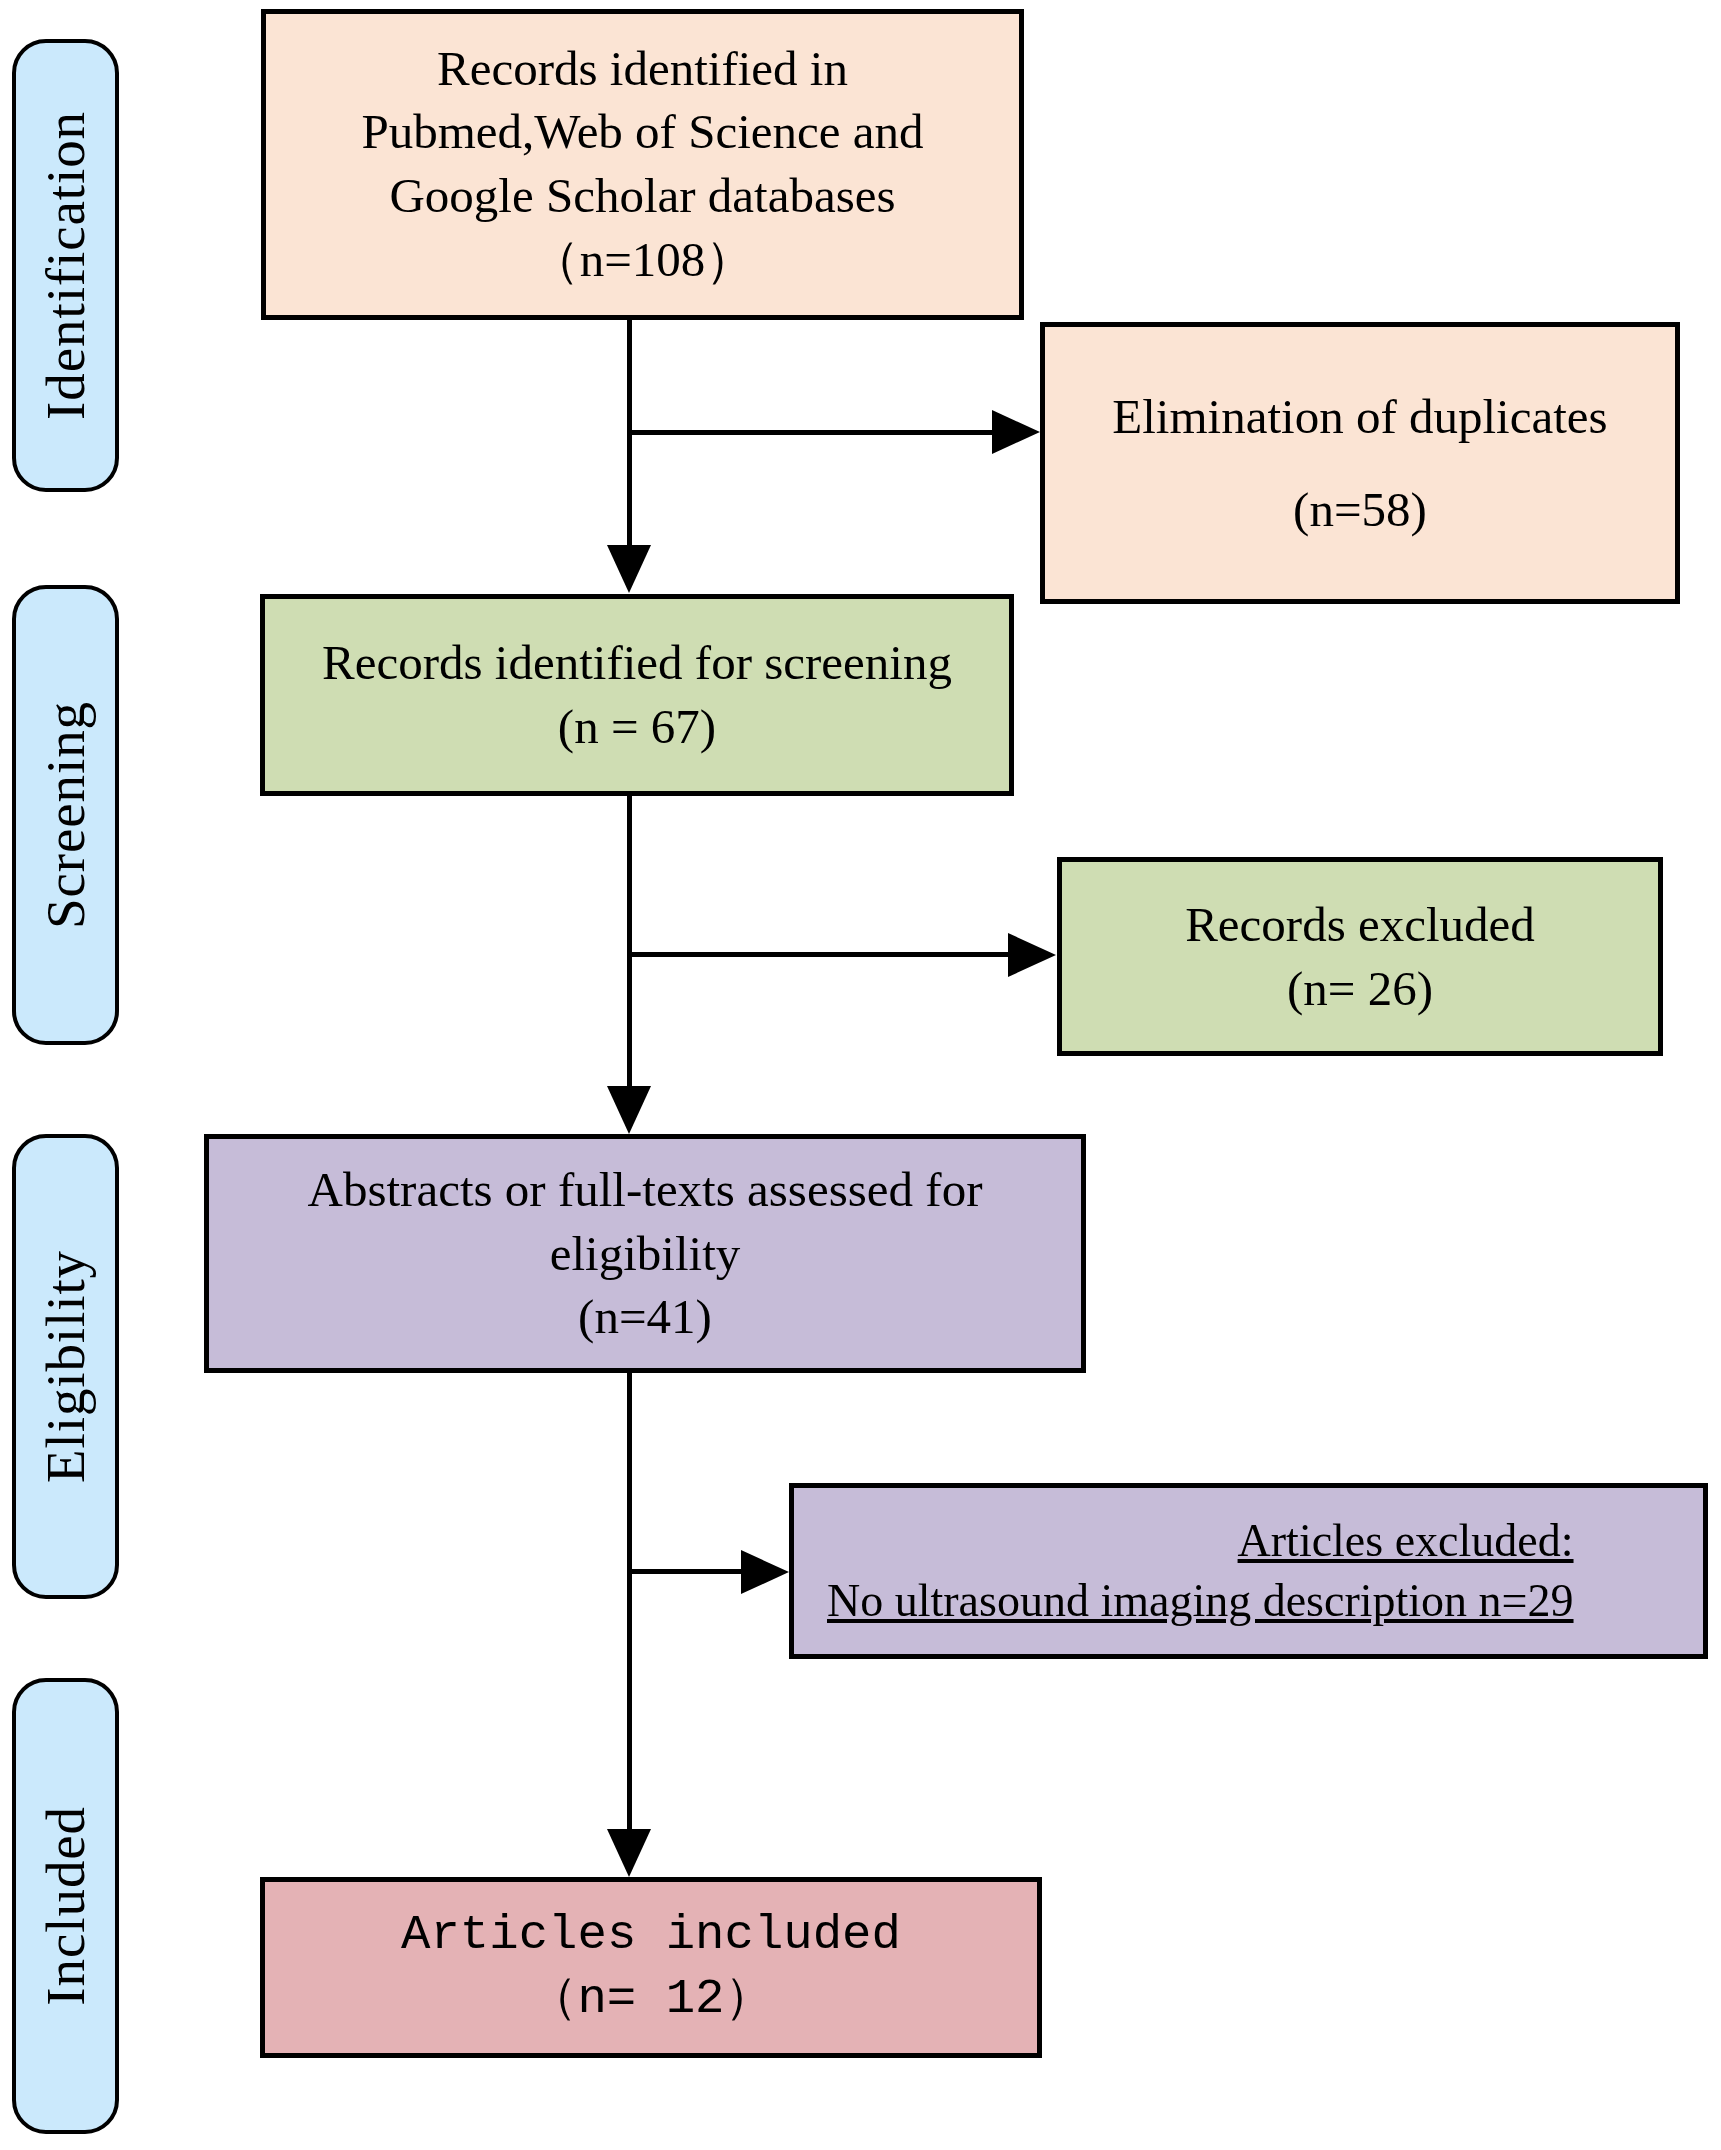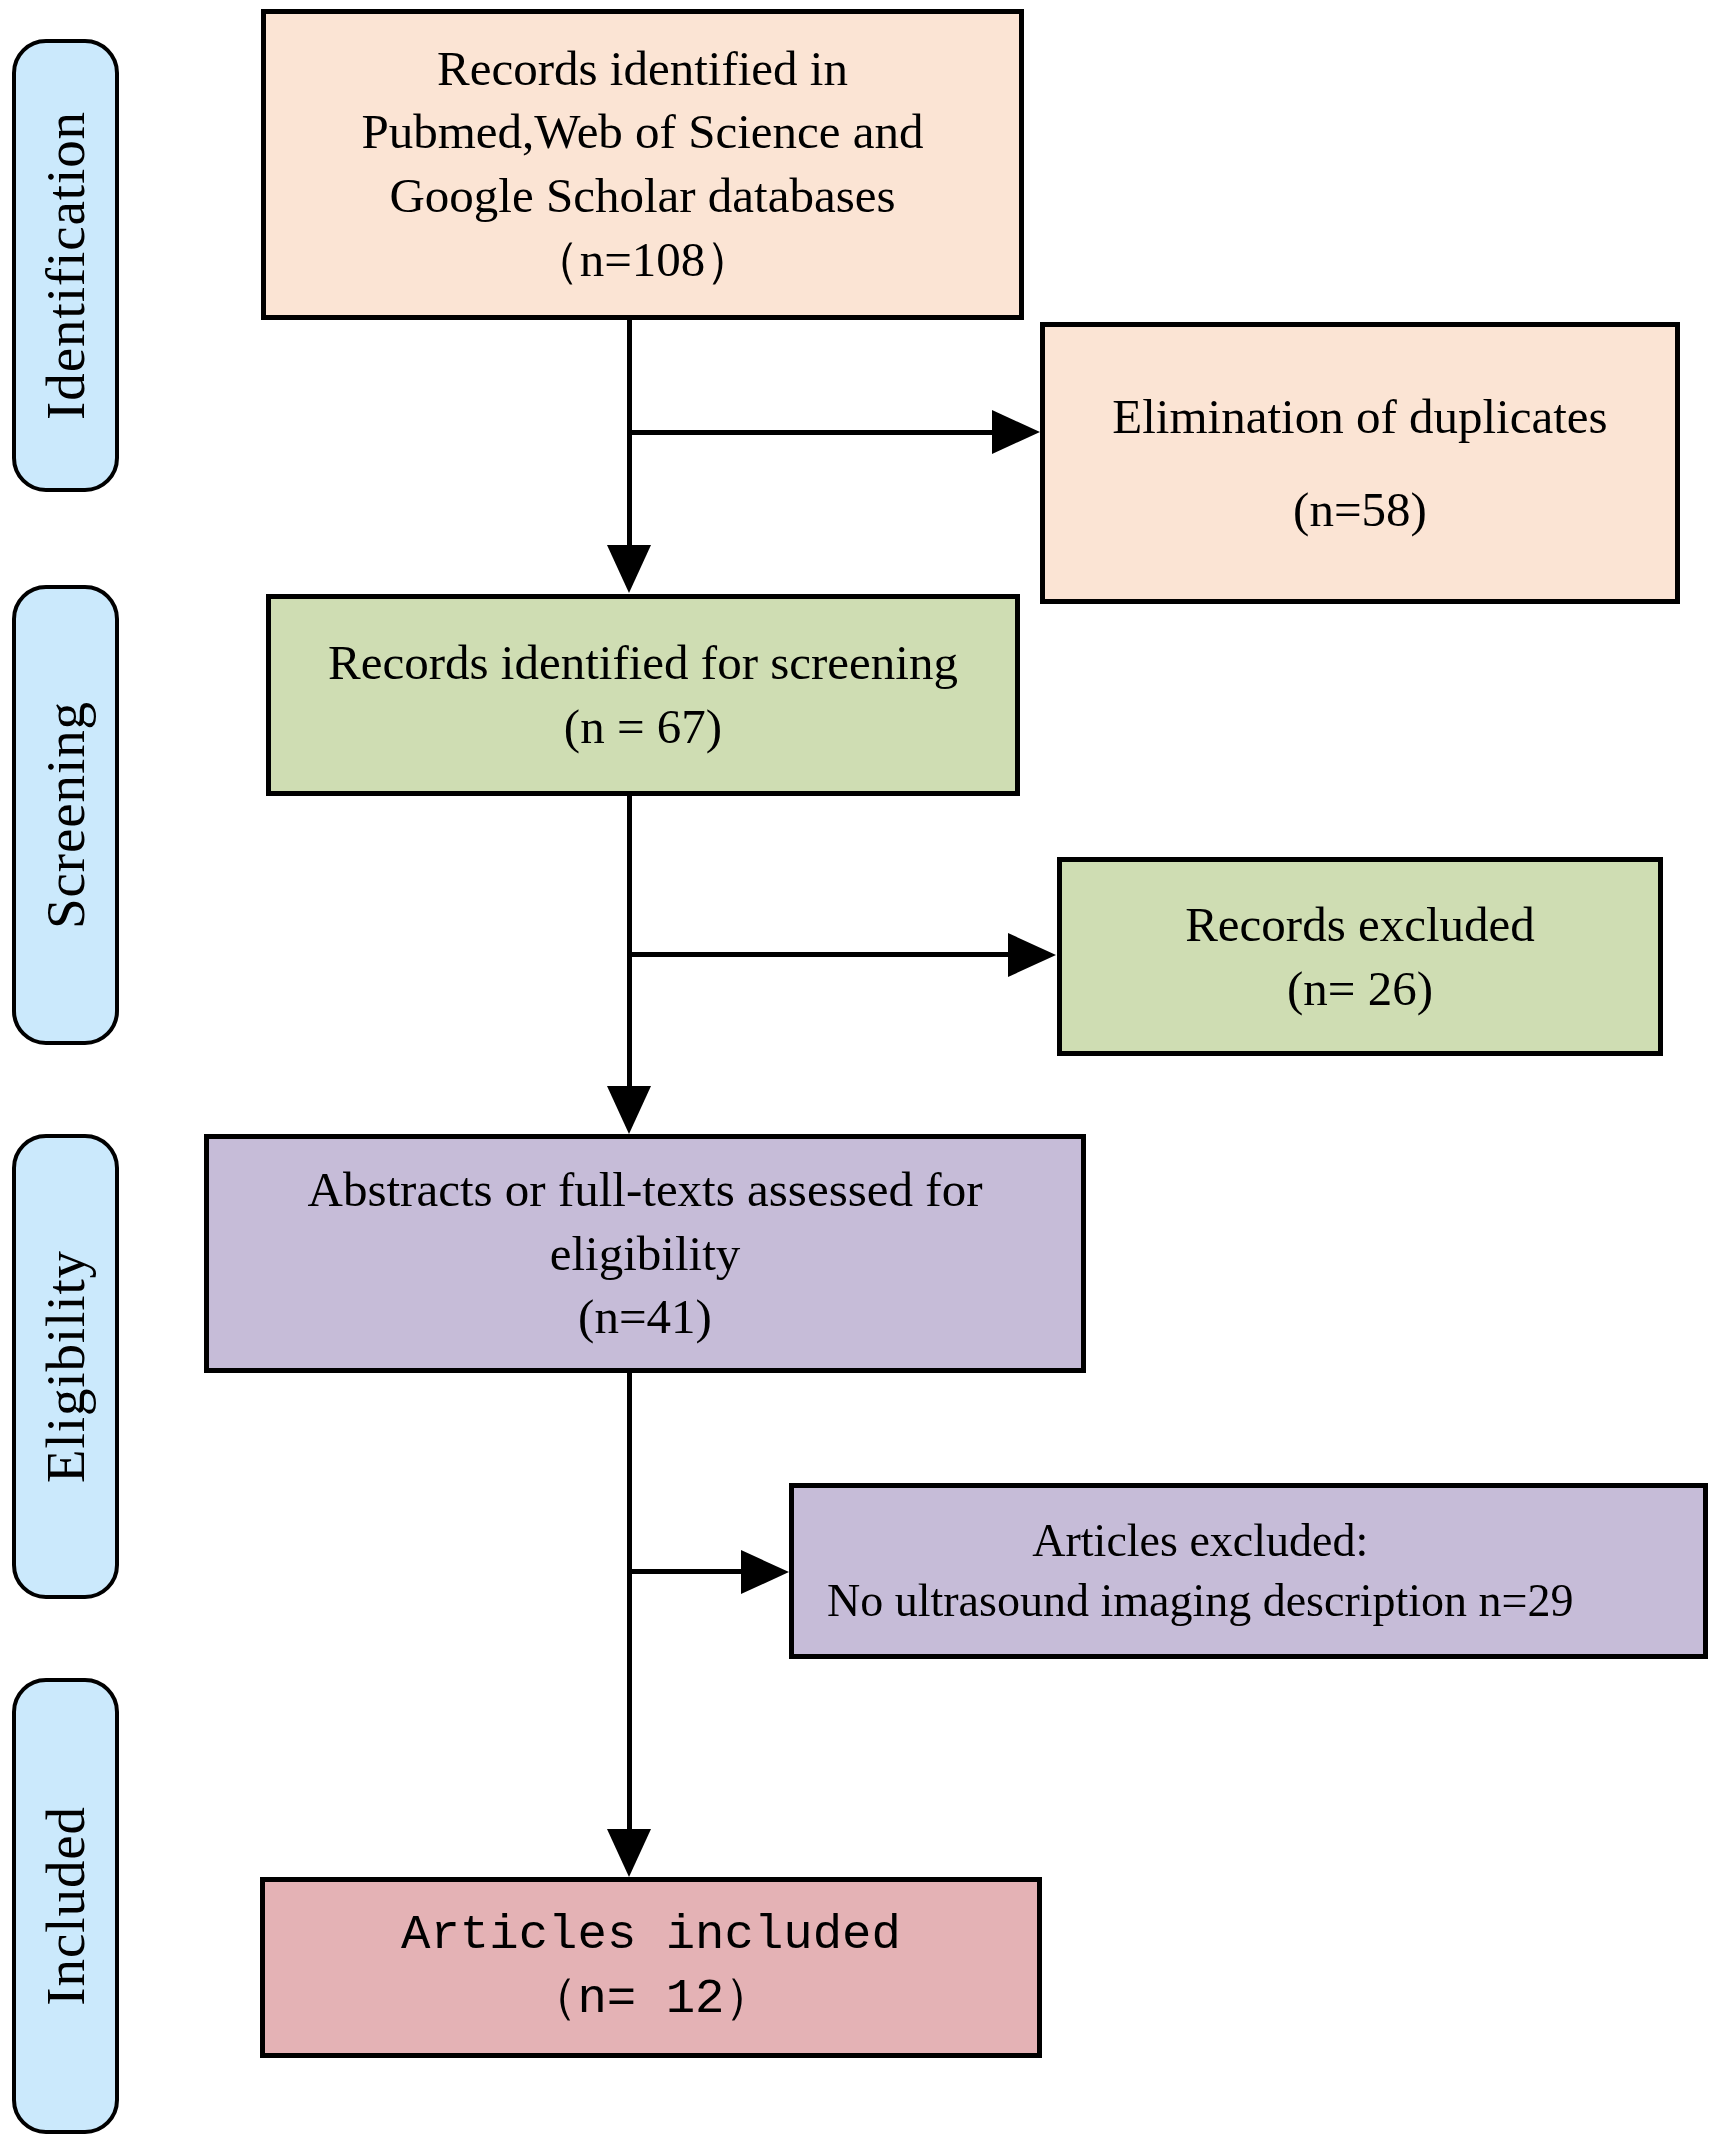--- a/index.html
+++ b/index.html
@@ -52,24 +52,25 @@
     border-top:48px solid #000000;
   }
   .tri-right{
     border-top:22.4px solid transparent;
     border-bottom:22.4px solid transparent;
     border-left:48px solid #000000;
   }
   #box-elimination{gap:29px;}
   #box-articles-excluded{
     align-items:flex-start;
-    text-align:center;
+    text-align:right;
     padding-left:33px;
     padding-right:5px;
     font-size:46px;
+    text-decoration:underline;
   }
   
   #stage-identification{top:39px;height:453px;}
   #stage-screening{top:585px;height:460px;}
   #stage-eligibility{top:1134px;height:465px;}
   #stage-included{top:1678px;height:456px;}
 
   #box-identified{left:261px;top:8.6px;width:763px;height:311px;}
   #box-elimination{left:1040px;top:322px;width:640px;height:282px;}
   #box-screening{left:260px;top:594px;width:754px;height:202px;}
@@ -115,21 +116,21 @@
 Pubmed,Web of Science and
 Google Scholar databases
 （n=108）</div>
   </div>
 
   <div class="fbox" id="box-elimination" style="background-color: rgb(251, 228, 212);">
     <div class="box-text">Elimination of duplicates</div>
     <div class="box-text">(n=58)</div>
   </div>
 
-  <div class="fbox" id="box-screening" style="background-color: rgb(207, 221, 179); margin-left: 6px;">
+  <div class="fbox" id="box-screening" style="background-color: rgb(207, 221, 179);">
     <div class="box-text">Records identified for screening
 (n = 67)</div>
   </div>
 
   <div class="fbox" id="box-records-excluded" style="background-color: rgb(207, 221, 179);">
     <div class="box-text">Records excluded
 (n= 26)</div>
   </div>
 
   <div class="fbox" id="box-eligibility" style="background-color: rgb(198, 188, 216);">

